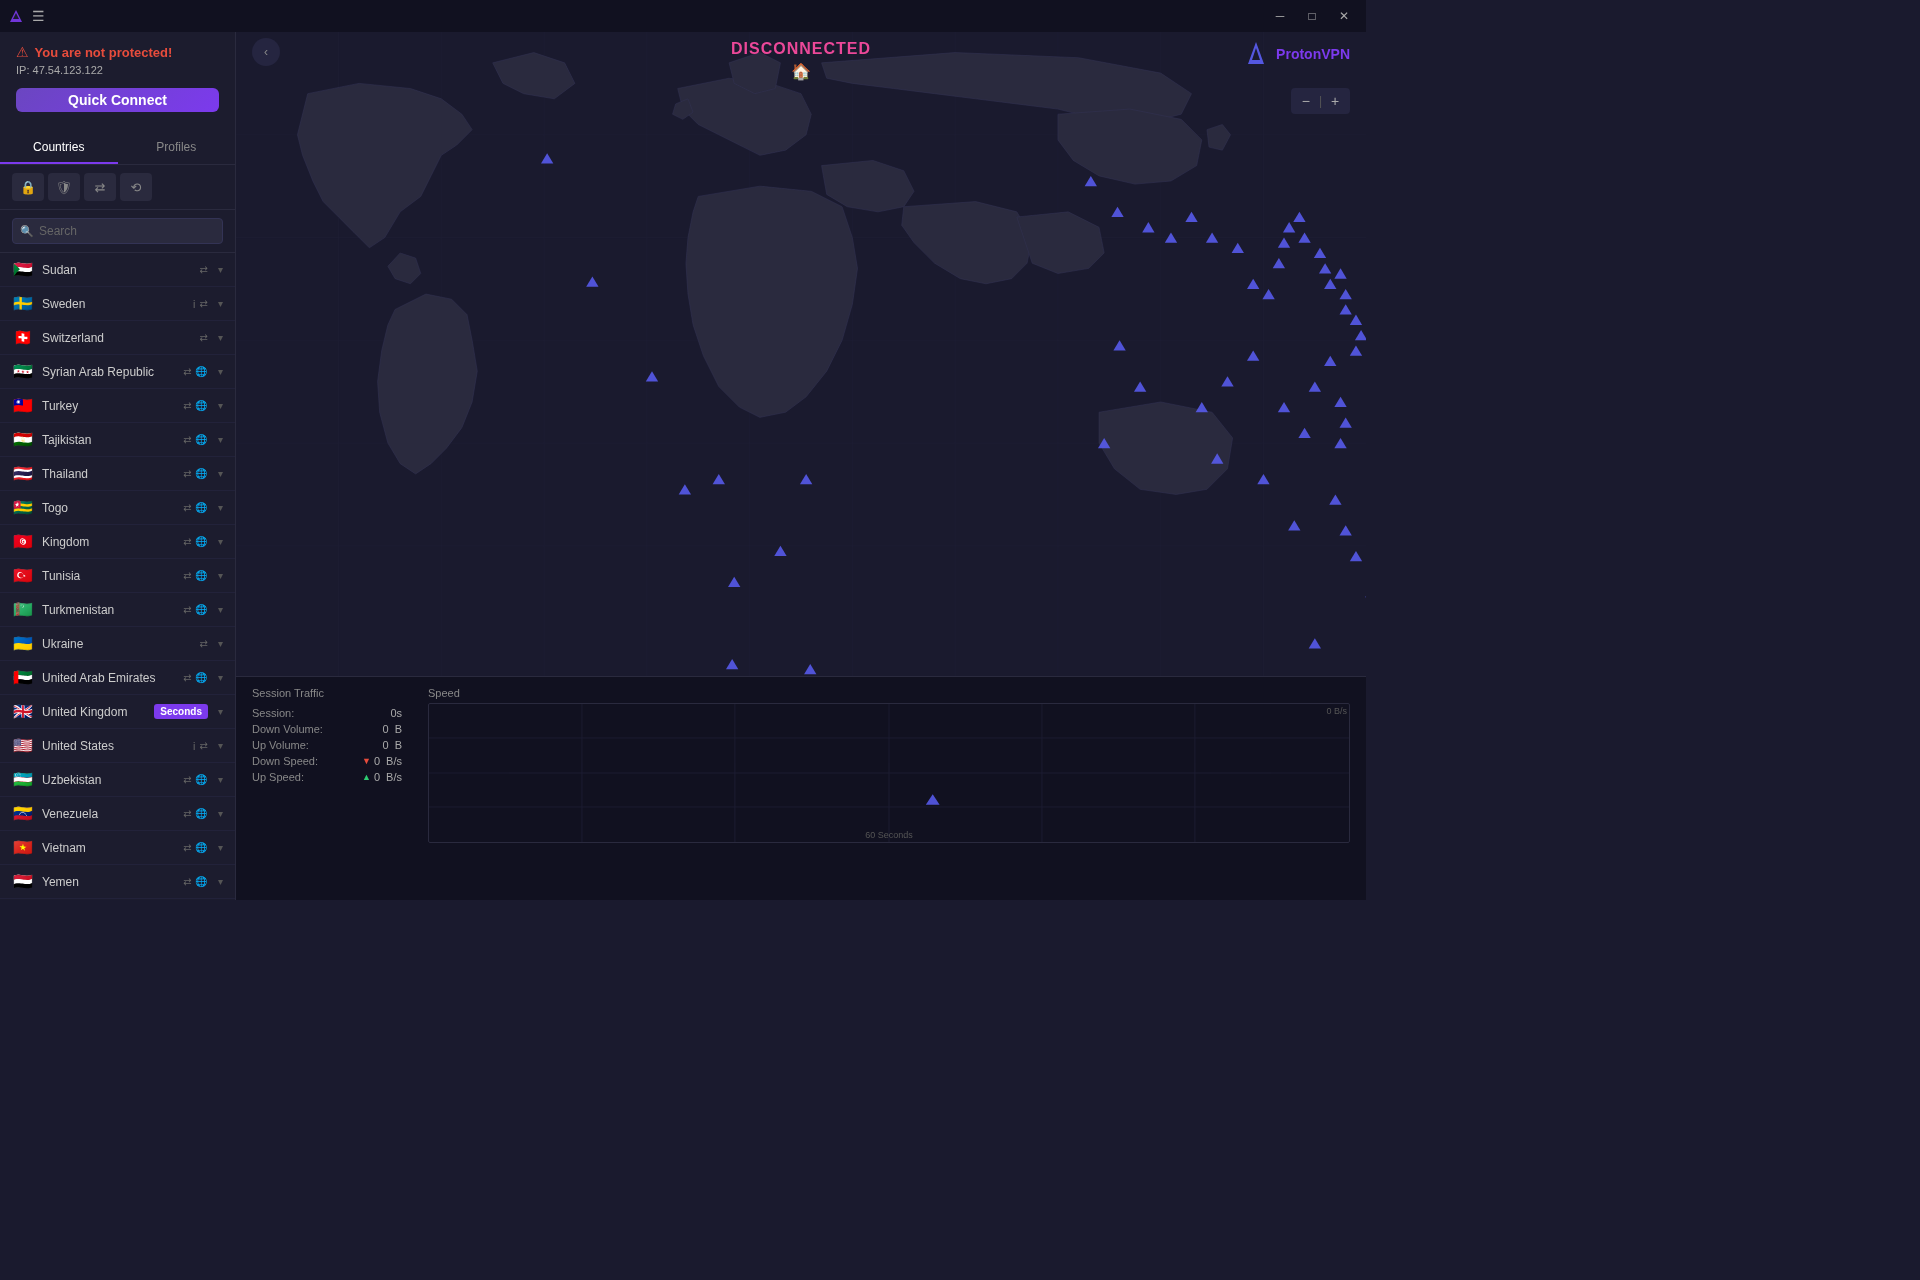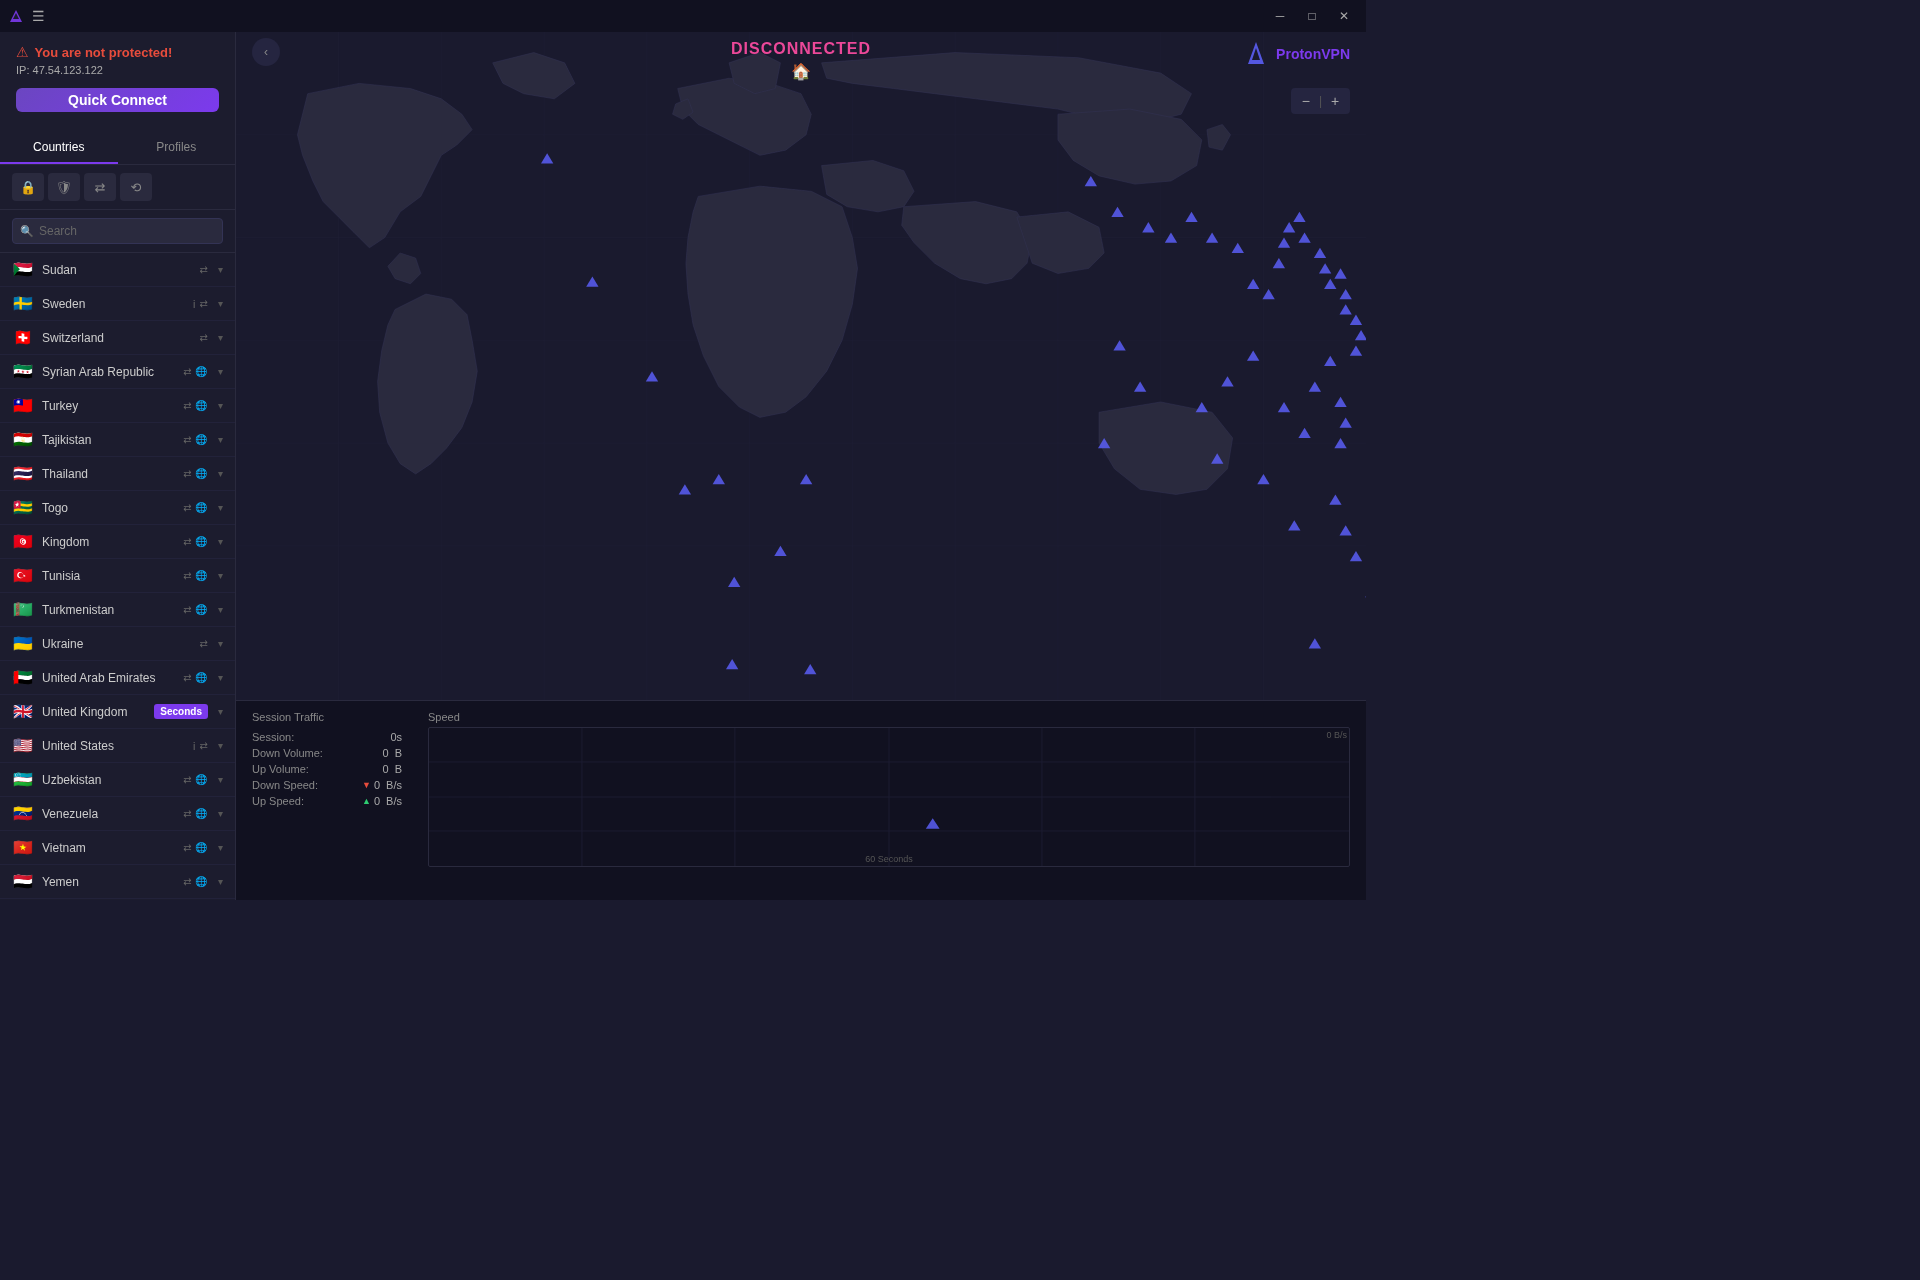--- a/index.html
+++ b/index.html
@@ -340,21 +340,21 @@
       width: 100%;
       height: 100%;
     }
 
     
     .session-bar {
       position: absolute;
       bottom: 0;
       left: 0;
       right: 0;
-      height: 200px;
+      height: 224px;
       background: #111120;
       border-top: 1px solid #2a2a3e;
       display: flex;
       padding: 10px 16px;
       gap: 16px;
     }
     .session-stats {
       width: 150px;
       flex-shrink: 0;
     }

